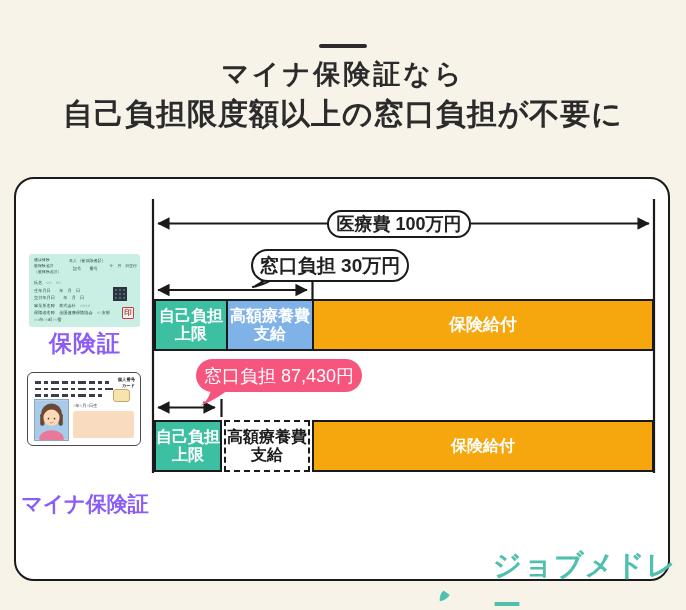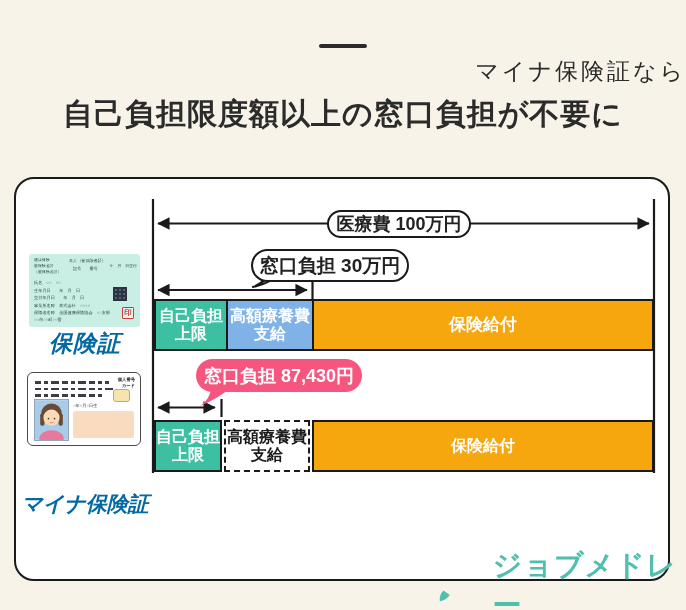--- a/index.html
+++ b/index.html
@@ -4,33 +4,33 @@
 <style>
   html,body{margin:0;padding:0;}
   .page{
     position:relative; width:686px; height:610px; overflow:hidden;
     background:#F7F3E8;
     font-family:"Liberation Sans","DejaVu Sans",sans-serif;
     color:#2B2B2B;
   }
   
   .title-dash{position:absolute;left:319px;top:44px;width:48px;height:4px;background:#2B2B2B;border-radius:2px;}
-  .title-l1{position:absolute;left:0;top:56px;width:686px;text-align:right;font-size:23px;font-weight:400;letter-spacing:3px;}
+  .title-l1{position:absolute;left:0;top:56px;width:686px;text-align:center;font-size:27px;font-weight:700;letter-spacing:3px;}
   .title-l2{position:absolute;left:0;top:94px;width:686px;text-align:center;font-size:30px;font-weight:700;letter-spacing:1px;}
   
   .panel{position:absolute;left:14px;top:177px;width:656px;height:404px;background:#FFFFFF;
     border:2.5px solid #1A1A1A;border-radius:20px;box-sizing:border-box;}
   .connectors{position:absolute;left:0;top:0;width:651px;height:342px;}
   
   .bubble{position:absolute;box-sizing:border-box;background:#FFFFFF;border:2.2px solid #1A1A1A;border-radius:999px;
     display:flex;align-items:center;justify-content:center;font-weight:700;color:#222;}
   .bubble-total{left:311px;top:31px;width:144px;height:28px;font-size:18px;}
   .bubble-window-old{left:235px;top:63px;width:158px;height:33px;font-size:19px;margin-top:7px;}
   .badge-pink{position:absolute;left:180px;top:180px;width:166px;height:33px;background:#F6567E;border-radius:999px;
-    display:flex;align-items:center;justify-content:center;color:#fff;font-weight:700;font-size:18px;}
+    display:flex;align-items:center;justify-content:center;color:#fff;font-weight:400;font-size:18px;}
   
   .row1{position:absolute;left:138px;top:120px;width:500px;height:52px;display:flex;}
   .seg{box-sizing:border-box;border:2px solid #1A1A1A;display:flex;flex-direction:column;align-items:center;justify-content:center;
     color:#fff;font-weight:700;font-size:16px;line-height:1.15;text-align:center;}
   .seg + .seg{margin-left:-2px;}
   .seg-limit{width:74px;background:#3DC0A2;}
   .seg-subsidy{width:88px;background:#7FB3E8;}
   .seg-benefit{flex:1;background:#F6A70D;font-size:17px;}
   .r2-limit{position:absolute;left:138px;top:241px;width:68px;height:52px;background:#3DC0A2;border:2px solid #1A1A1A;}
   .r2-subsidy{position:absolute;left:208px;top:241px;width:86px;height:52px;background:#fff;border:2.5px dashed #1A1A1A;color:#1A1A1A;}
@@ -44,21 +44,21 @@
   .hoken-card .tc{position:absolute;left:40px;top:4px;font-size:4.1px;color:#2E4A46;}
   .hoken-card .tc2{position:absolute;left:44px;top:12px;font-size:4.1px;color:#2E4A46;}
   .hoken-card .tr{position:absolute;right:3px;top:9px;font-size:3.9px;color:#2E4A46;}
   .hoken-card .col1{position:absolute;left:5px;top:25px;font-size:4.2px;line-height:1.8;color:#2E4A46;}
   .hoken-card .col2{position:absolute;left:5px;top:48px;font-size:4.2px;line-height:1.7;color:#2E4A46;}
   .qr{position:absolute;left:84px;top:33px;width:14px;height:14px;
     background-image:repeating-linear-gradient(0deg,#2A3440 0 2px,transparent 2px 4px),
                      repeating-linear-gradient(90deg,#2A3440 0 2px,#55636F 2px 4px);}
   .stamp{position:absolute;left:93px;top:53px;width:12px;height:12px;border:1.2px solid #CC3B3B;border-radius:1px;
     color:#CC3B3B;font-size:7.5px;font-weight:700;display:flex;align-items:center;justify-content:center;background:rgba(255,255,255,.55);box-sizing:border-box;}
-  .card-label{position:absolute;text-align:center;font-weight:700;color:#0369a1;font-style:italic;}
+  .card-label{position:absolute;text-align:center;font-weight:700;color:#8b5cf6;}
   .label-hoken{left:13px;top:149px;width:112px;font-size:23px;letter-spacing:1px;}
   .label-myna{left:3px;top:267px;width:132px;font-size:21px;margin-top:44px;}
   .myna-card{position:absolute;left:11px;top:193px;width:114px;height:74px;background:#FEFEFE;border:1.5px solid #4A4A4A;border-radius:6px;box-sizing:border-box;overflow:hidden;}
   .dashrow{position:absolute;height:2.6px;
     background:repeating-linear-gradient(90deg,#3C3C46 0 6px,transparent 6px 9px,#3C3C46 9px 13px,transparent 13px 16px,#3C3C46 16px 24px,transparent 24px 27px);}
   .d1{left:7px;top:8px;width:74px;} .d2{left:7px;top:14.5px;width:80px;} .d3{left:7px;top:21px;width:68px;}
   .myna-corner{position:absolute;right:5px;top:4px;font-size:4.3px;font-weight:700;text-align:right;line-height:1.3;color:#222;}
   .chip{position:absolute;left:85px;top:16px;width:17px;height:13px;background:#F7E3AC;border:1px solid #C9A86A;border-radius:3px;box-sizing:border-box;}
   .dob{position:absolute;left:45px;top:30px;font-size:4.2px;color:#333;}
   .band{position:absolute;left:45px;top:38px;width:61px;height:27px;background:#F9DCBF;border-radius:2px;}

